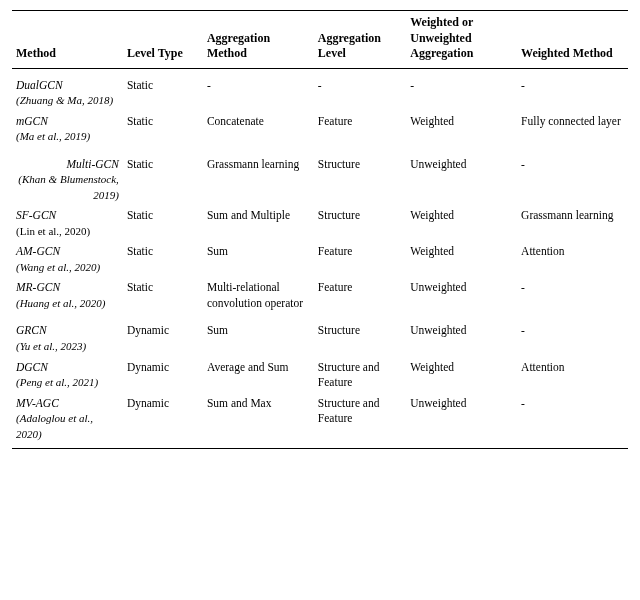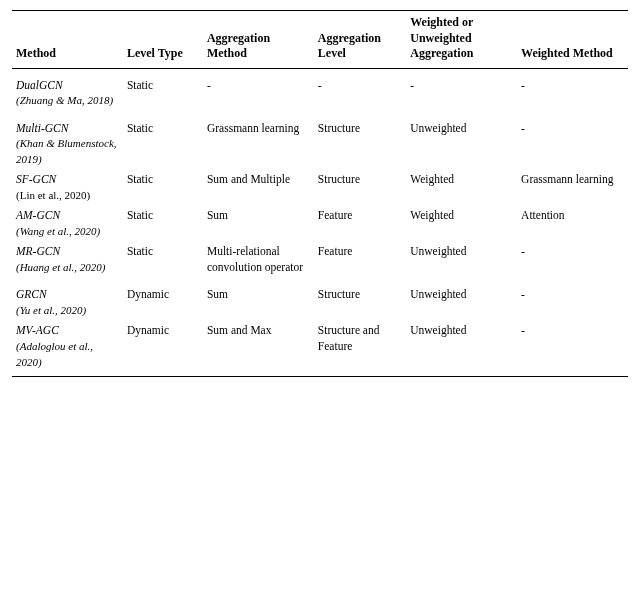--- a/index.html
+++ b/index.html
@@ -71,21 +71,29 @@
   <tbody id="table-body">
   <tr>
         <td style="padding-top: 9px;"><span style="font-style:italic">DualGCN</span><br><span style="font-style:italic; font-size:11px">(Zhuang &amp; Ma, 2018)</span></td>
         <td style="padding-top: 9px;">Static</td>
         <td style="padding-top: 9px;">-</td>
         <td style="padding-top: 9px;">-</td>
         <td style="padding-top: 9px;">-</td>
         <td style="padding-top: 9px;">-</td>
       </tr>
       <tr>
-        <td style="padding-top: 9px;"><span style="font-style:italic">Multi-GCN</span><br><span style="font-style:italic; font-size:11px">(Khan &amp; Blumenstock, 2019)</span></td>
+        <td style="padding-top: 2px;"><span style="font-style:italic">mGCN</span><br><span style="font-style:italic; font-size:11px">(Ma et al., 2019)</span></td>
+        <td style="padding-top: 2px;">Static</td>
+        <td style="padding-top: 2px;">Concatenate</td>
+        <td style="padding-top: 2px;">Feature</td>
+        <td style="padding-top: 2px;">Weighted</td>
+        <td style="padding-top: 2px;">Fully connected layer</td>
+      </tr>
+      <tr>
+        <td style="padding-top: 9px; text-align: right;"><span style="font-style:italic">Multi-GCN</span><br><span style="font-style:italic; font-size:11px">(Khan &amp; Blumenstock, 2019)</span></td>
         <td style="padding-top: 9px;">Static</td>
         <td style="padding-top: 9px;">Grassmann learning</td>
         <td style="padding-top: 9px;">Structure</td>
         <td style="padding-top: 9px;">Unweighted</td>
         <td style="padding-top: 9px;">-</td>
       </tr>
       <tr>
         <td style="padding-top: 2px;"><span style="font-style:italic">SF-GCN</span><br><span style="font-size:11px">(Lin et al., 2020)</span></td>
         <td style="padding-top: 2px;">Static</td>
         <td style="padding-top: 2px;">Sum and Multiple</td>
@@ -103,26 +111,34 @@
       </tr>
       <tr>
         <td style="padding-top: 2px;"><span style="font-style:italic">MR-GCN</span><br><span style="font-style:italic; font-size:11px">(Huang et al., 2020)</span></td>
         <td style="padding-top: 2px;">Static</td>
         <td style="padding-top: 2px;">Multi-relational convolution operator</td>
         <td style="padding-top: 2px;">Feature</td>
         <td style="padding-top: 2px;">Unweighted</td>
         <td style="padding-top: 2px;">-</td>
       </tr>
       <tr>
-        <td style="padding-top: 9px;"><span style="font-style:italic">GRCN</span><br><span style="font-style:italic; font-size:11px">(Yu et al., 2020)</span></td>
+        <td style="padding-top: 9px;"><span style="font-style:italic">GRCN</span><br><span style="font-style:italic; font-size:11px">(Yu et al., 2023)</span></td>
         <td style="padding-top: 9px;">Dynamic</td>
         <td style="padding-top: 9px;">Sum</td>
         <td style="padding-top: 9px;">Structure</td>
         <td style="padding-top: 9px;">Unweighted</td>
         <td style="padding-top: 9px;">-</td>
+      </tr>
+      <tr>
+        <td style="padding-top: 2px;"><span style="font-style:italic">DGCN</span><br><span style="font-style:italic; font-size:11px">(Peng et al., 2021)</span></td>
+        <td style="padding-top: 2px;">Dynamic</td>
+        <td style="padding-top: 2px;">Average and Sum</td>
+        <td style="padding-top: 2px;">Structure and Feature</td>
+        <td style="padding-top: 2px;">Weighted</td>
+        <td style="padding-top: 2px;">Attention</td>
       </tr>
       <tr style="border-bottom: 1.5px solid rgb(0, 0, 0);">
         <td style="padding-top: 2px;"><span style="font-style:italic">MV-AGC</span><br><span style="font-style:italic; font-size:11px">(Adaloglou et al., 2020)</span></td>
         <td style="padding-top: 2px;">Dynamic</td>
         <td style="padding-top: 2px;">Sum and Max</td>
         <td style="padding-top: 2px;">Structure and Feature</td>
         <td style="padding-top: 2px;">Unweighted</td>
         <td style="padding-top: 2px;">-</td>
       </tr>
     </tbody>

